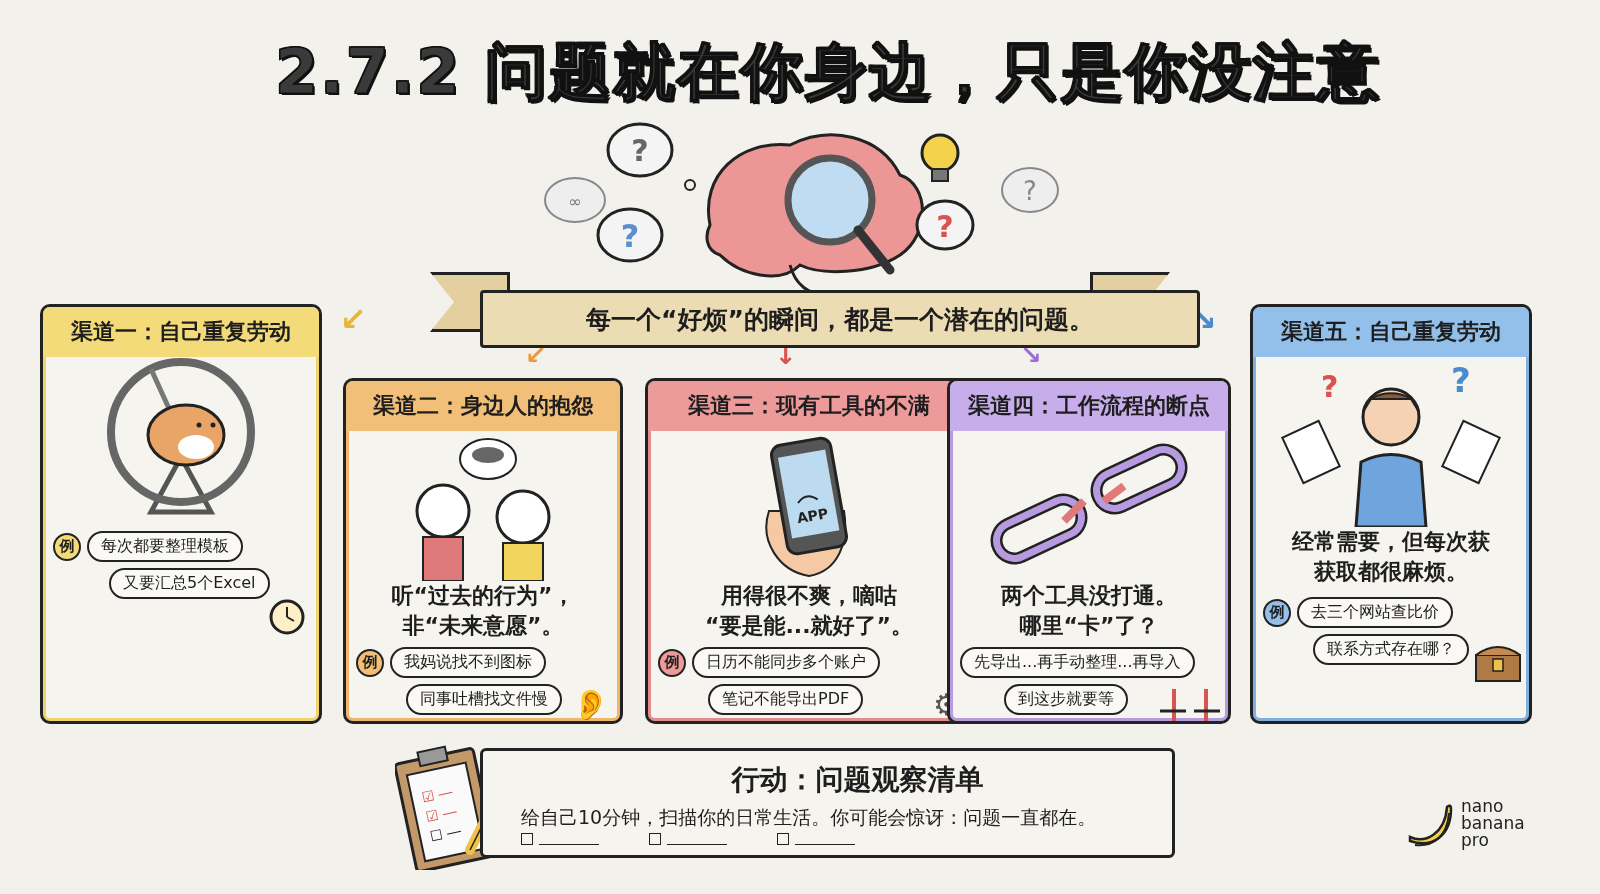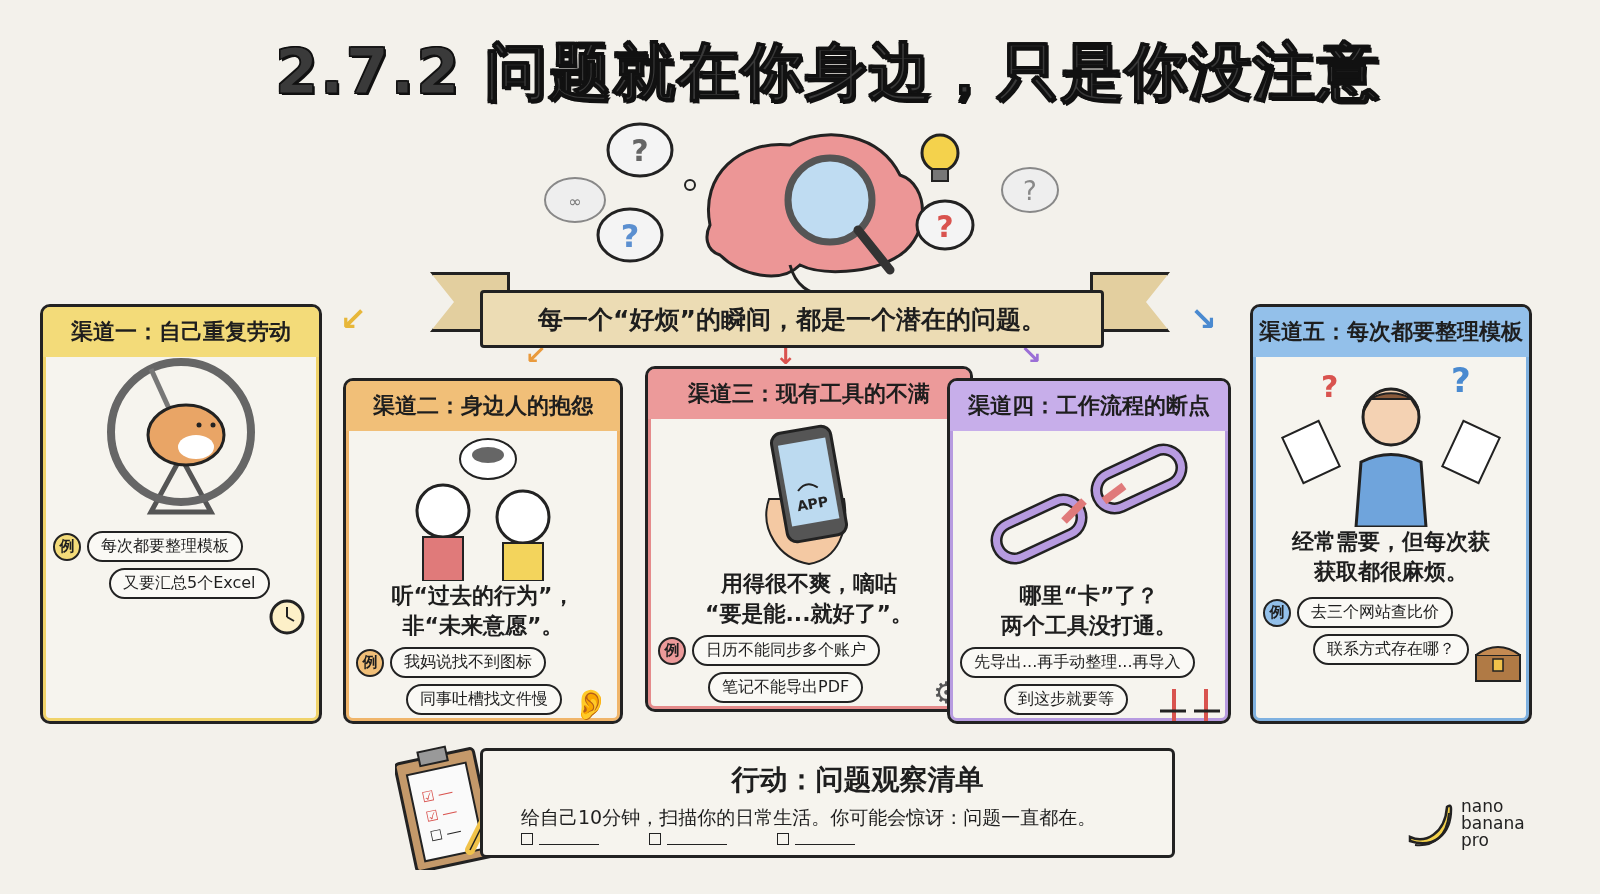--- a/index.html
+++ b/index.html
@@ -13,21 +13,21 @@
   .title {
     position: absolute; left: 0; top: 30px; width: 1600px;
     text-align: center; font-size: 62px; font-weight: bold;
     color: #3a3a3a; letter-spacing: 2px;
     text-shadow: 2px 2px 0 #111, -1px -1px 0 #111, 1px -1px 0 #111, -1px 1px 0 #111;
     margin-left: 28px;
     -webkit-text-stroke: 1px #111;
   }
   .hero { position: absolute; left: 540px; top: 115px; width: 520px; height: 180px; }
   .banner {
-    position: absolute; left: 480px; top: 290px; width: 624px; height: 58px;
+    position: absolute; left: 480px; top: 290px; width: 720px; height: 58px;
     background: #ecdcb4; border: 3px solid #222; border-radius: 4px;
     display: flex; align-items: center; justify-content: center;
     font-size: 25px; font-weight: bold; z-index: 2;
   }
   .banner-tail { position: absolute; top: 272px; width: 80px; height: 60px; background: #e3cf9f; border: 3px solid #222; z-index: 1; }
   .banner-tail.left { left: 430px; clip-path: polygon(0 0,100% 0,100% 100%,0 100%,30% 50%); }
   .banner-tail.right { left: 1090px; clip-path: polygon(0 0,100% 0,70% 50%,100% 100%,0 100%); }
 
   .card {
     position: absolute; background: #f6f4ee; border: 3px solid #222; border-radius: 10px;
@@ -47,21 +47,21 @@
     font-size: 15px; font-weight: bold; flex-shrink: 0; margin-right: 6px;
   }
   .bubble {
     border: 2px solid #222; border-radius: 18px; padding: 3px 12px;
     font-size: 16px; background: #faf9f5; white-space: nowrap;
   }
   .c1 { left: 40px; top: 304px; width: 282px; height: 420px; border-color: #222; box-shadow: 0 0 0 3px #f0d36a inset; }
   .c1 .head { background: #f3db79; }
   .c2 { left: 343px; top: 378px; width: 280px; height: 346px; box-shadow: 0 0 0 3px #f0b56a inset; }
   .c2 .head { background: #f1bf78; }
-  .c3 { left: 645px; top: 366px; width: 328px; height: 346px; box-shadow: 0 0 0 3px #e58b8b inset; }
+  .c3 { left: 645px; top: 378px; width: 328px; height: 346px; box-shadow: 0 0 0 3px #e58b8b inset; }
   .c3 .head { background: #ec9a9a; }
   .c4 { left: 947px; top: 378px; width: 284px; height: 346px; box-shadow: 0 0 0 3px #b79be0 inset; }
   .c4 .head { background: #c7aeea; }
   .c5 { left: 1250px; top: 304px; width: 282px; height: 420px; box-shadow: 0 0 0 3px #7fb1e0 inset; }
   .c5 .head { background: #93c0ea; }
 
   .arrow { position: absolute; font-size: 32px; font-weight: bold; }
 
   .action {
     position: absolute; left: 480px; top: 748px; width: 695px; height: 110px;
@@ -214,41 +214,41 @@
     <svg width="210" height="140" viewBox="0 0 210 140">
       <rect x="10" y="80" width="90" height="36" rx="18" fill="none" stroke="#222" stroke-width="12" transform="rotate(-25 55 98)"></rect>
       <rect x="10" y="80" width="90" height="36" rx="18" fill="none" stroke="#b79be0" stroke-width="7" transform="rotate(-25 55 98)"></rect>
       <rect x="110" y="30" width="90" height="36" rx="18" fill="none" stroke="#222" stroke-width="12" transform="rotate(-25 155 48)"></rect>
       <rect x="110" y="30" width="90" height="36" rx="18" fill="none" stroke="#b79be0" stroke-width="7" transform="rotate(-25 155 48)"></rect>
       <path d="M80 90 L100 70" stroke="#e07a7a" stroke-width="8"></path>
       <path d="M120 70 L140 55" stroke="#e07a7a" stroke-width="8"></path>
     </svg>
   </div>
   <div class="main-text">
+    <div>两个工具没打通。</div>
     <div>哪里“卡”了？</div>
-    <div>两个工具没打通。</div>
   </div>
   <div class="examples">
     <div class="ex-row">
       <span class="bubble">先导出...再手动整理...再导入</span>
     </div>
     <div class="ex-row" style="margin-left:44px;">
       <span class="bubble">到这步就要等</span>
     </div>
     <svg style="position:absolute;right:8px;top:42px;" width="60" height="34" viewBox="0 0 60 34">
       <line x1="14" y1="0" x2="14" y2="34" stroke="#d9534f" stroke-width="4"></line>
       <line x1="46" y1="0" x2="46" y2="34" stroke="#d9534f" stroke-width="4"></line>
       <line x1="0" y1="22" x2="26" y2="22" stroke="#222" stroke-width="3"></line>
       <line x1="34" y1="22" x2="60" y2="22" stroke="#222" stroke-width="3"></line>
     </svg>
   </div>
 </div>
 
 <div class="card c5">
-  <div class="head">渠道五：每次都要整理模板</div>
+  <div class="head">渠道五：自己重复劳动</div>
   <div class="illus" style="height:170px;">
     <svg width="240" height="170" viewBox="0 0 240 170">
       <text x="50" y="40" font-size="30" font-weight="bold" fill="#d9534f">?</text>
       <text x="180" y="35" font-size="34" font-weight="bold" fill="#4a8ad0">?</text>
       <circle cx="120" cy="60" r="28" fill="#f4d2b3" stroke="#222" stroke-width="3"></circle>
       <path d="M92 55 C95 30 145 30 148 55 L140 42 L100 42 Z" fill="#8a5a3a" stroke="#222" stroke-width="2"></path>
       <path d="M85 170 L90 105 Q120 90 150 105 L155 170 Z" fill="#6fa4dc" stroke="#222" stroke-width="3"></path>
       <rect x="20" y="70" width="40" height="50" fill="#fff" stroke="#222" stroke-width="2" transform="rotate(-25 40 95)"></rect>
       <rect x="180" y="70" width="40" height="50" fill="#fff" stroke="#222" stroke-width="2" transform="rotate(25 200 95)"></rect>
     </svg>

